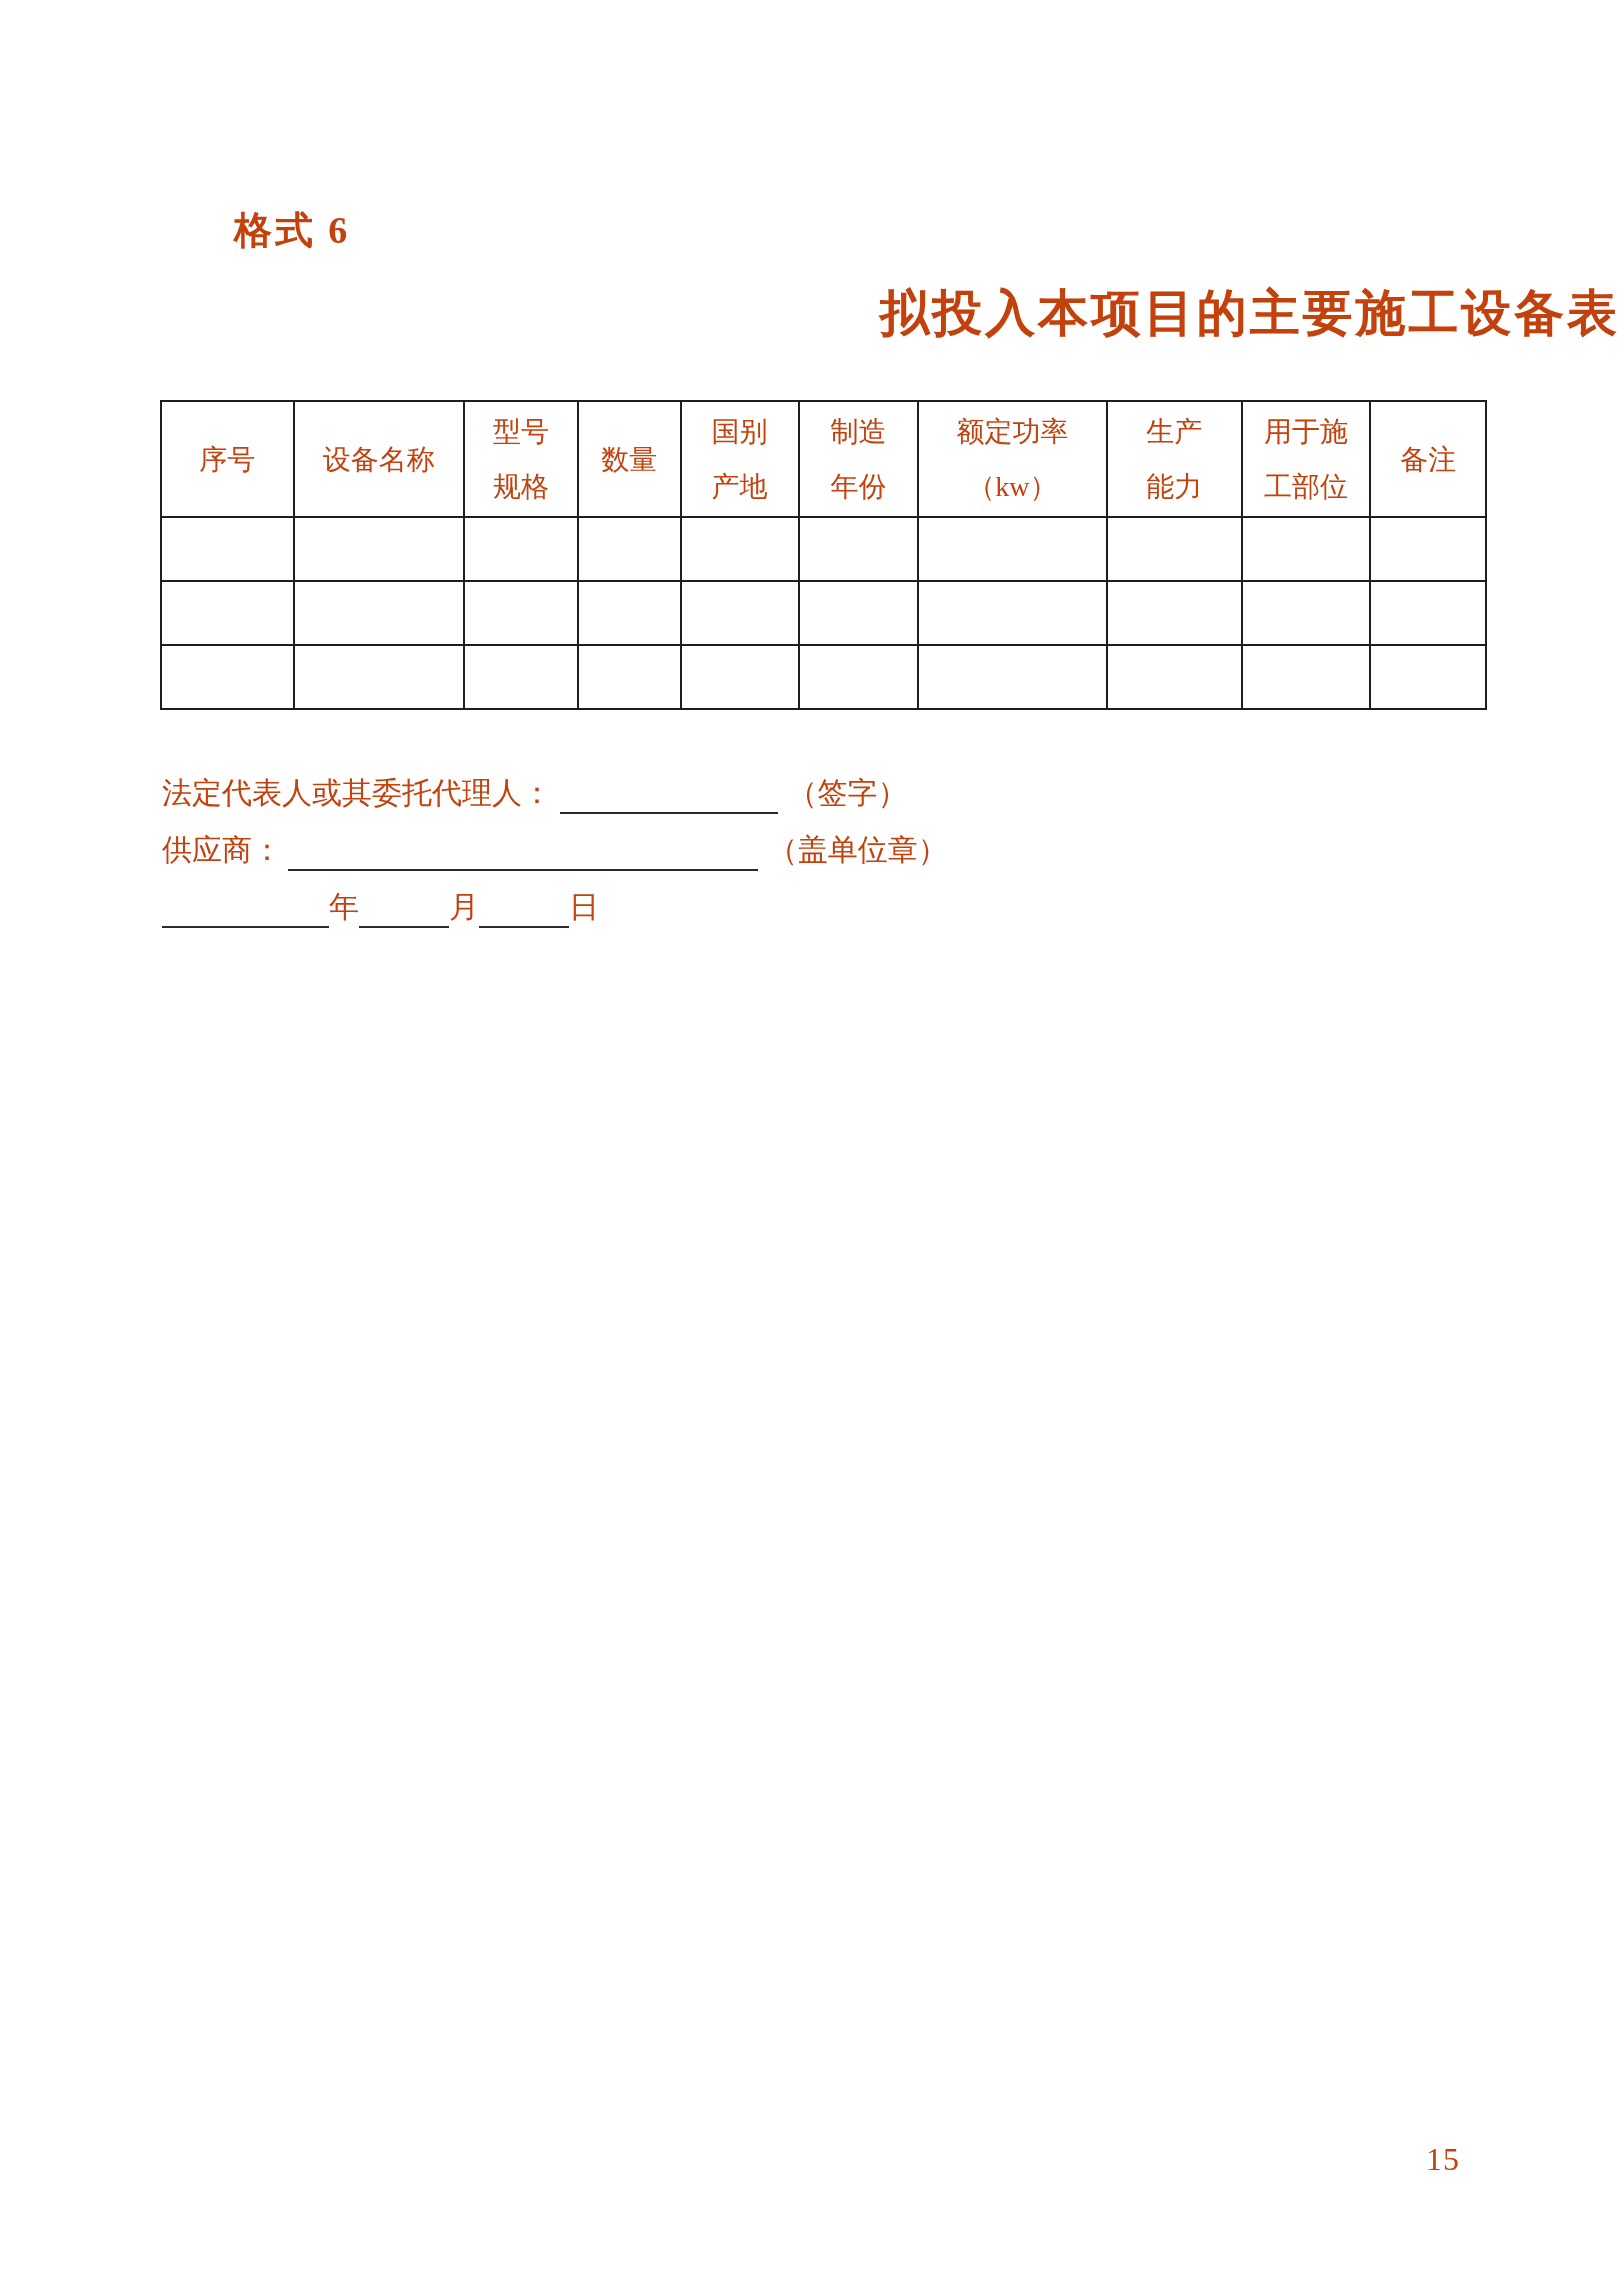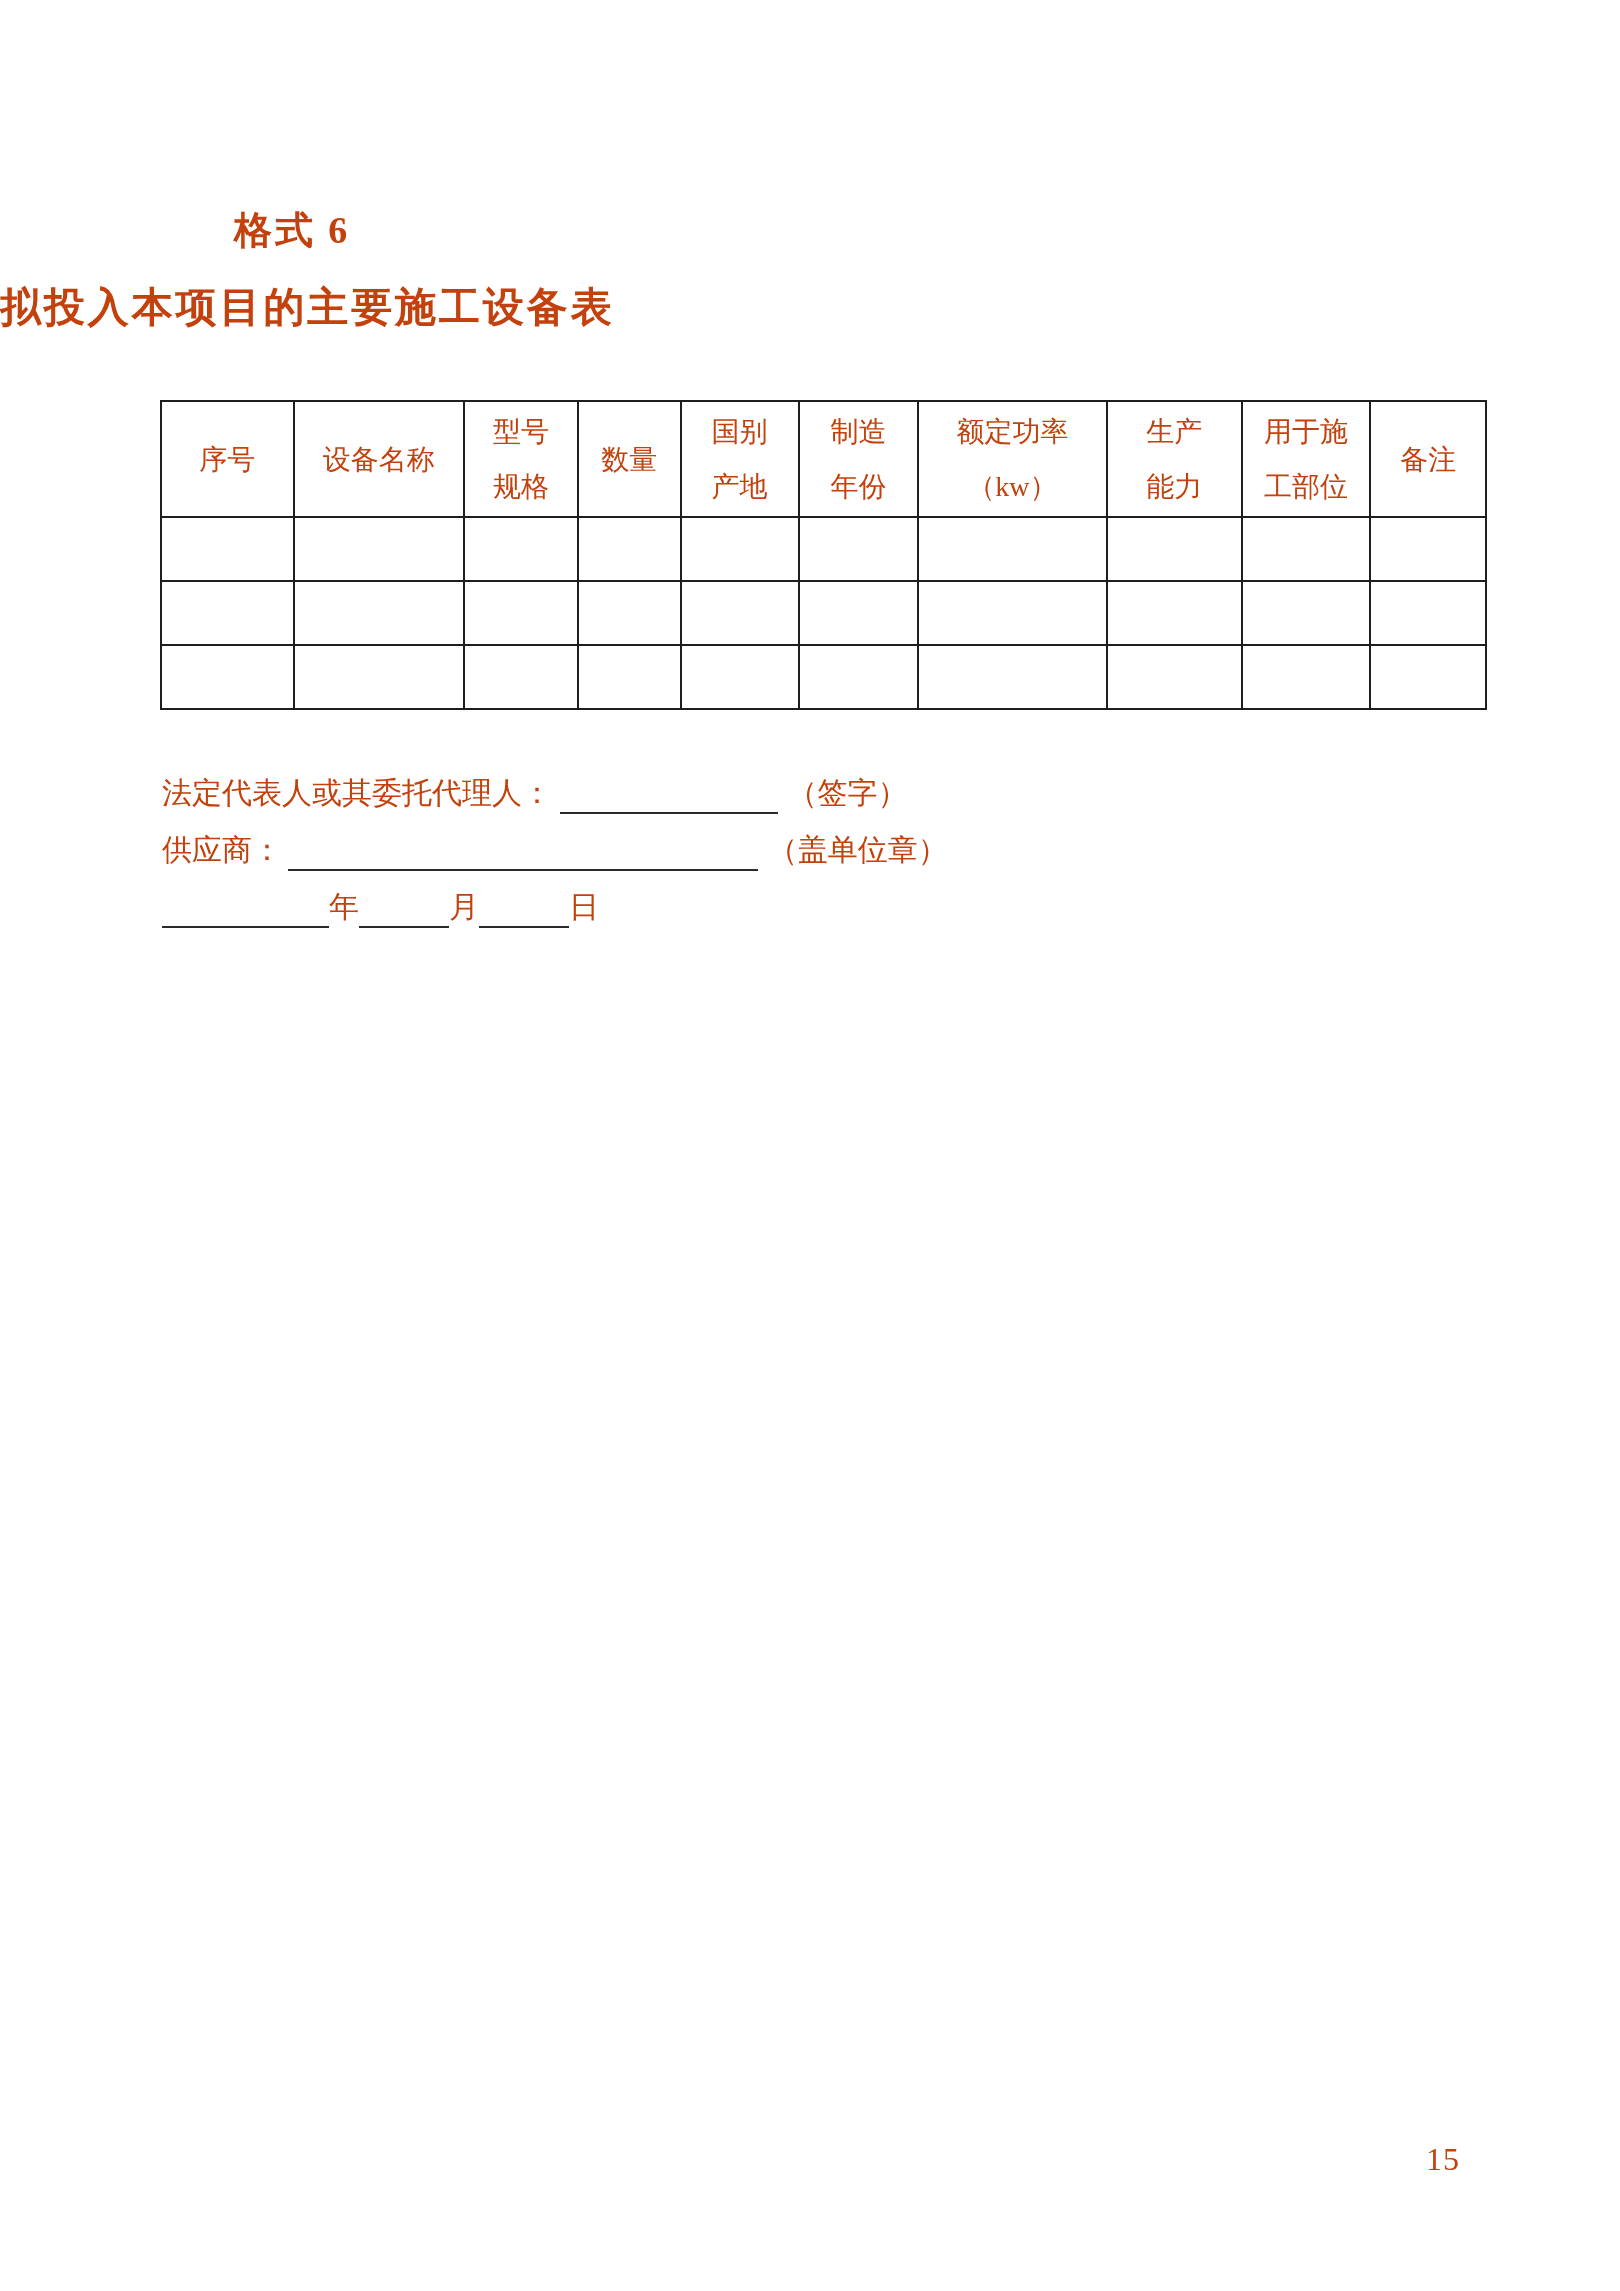--- a/index.html
+++ b/index.html
@@ -23,22 +23,22 @@
     font-size: 38px;
     font-weight: 700;
     letter-spacing: 2.9px;
   }
   .doc-title {
     position: absolute;
     left: 0;
     top: 280px;
     width: 100%;
     margin: 0;
-    text-align: left;
-    font-size: 41px;
+    text-align: right;
+    font-size: 50px;
     font-weight: 700;
     letter-spacing: 2.9px;
   }
   table.equipment-table {
     position: absolute;
     left: 160px;
     top: 400px;
     width: 1327px;
     border-collapse: collapse;
     table-layout: fixed;

